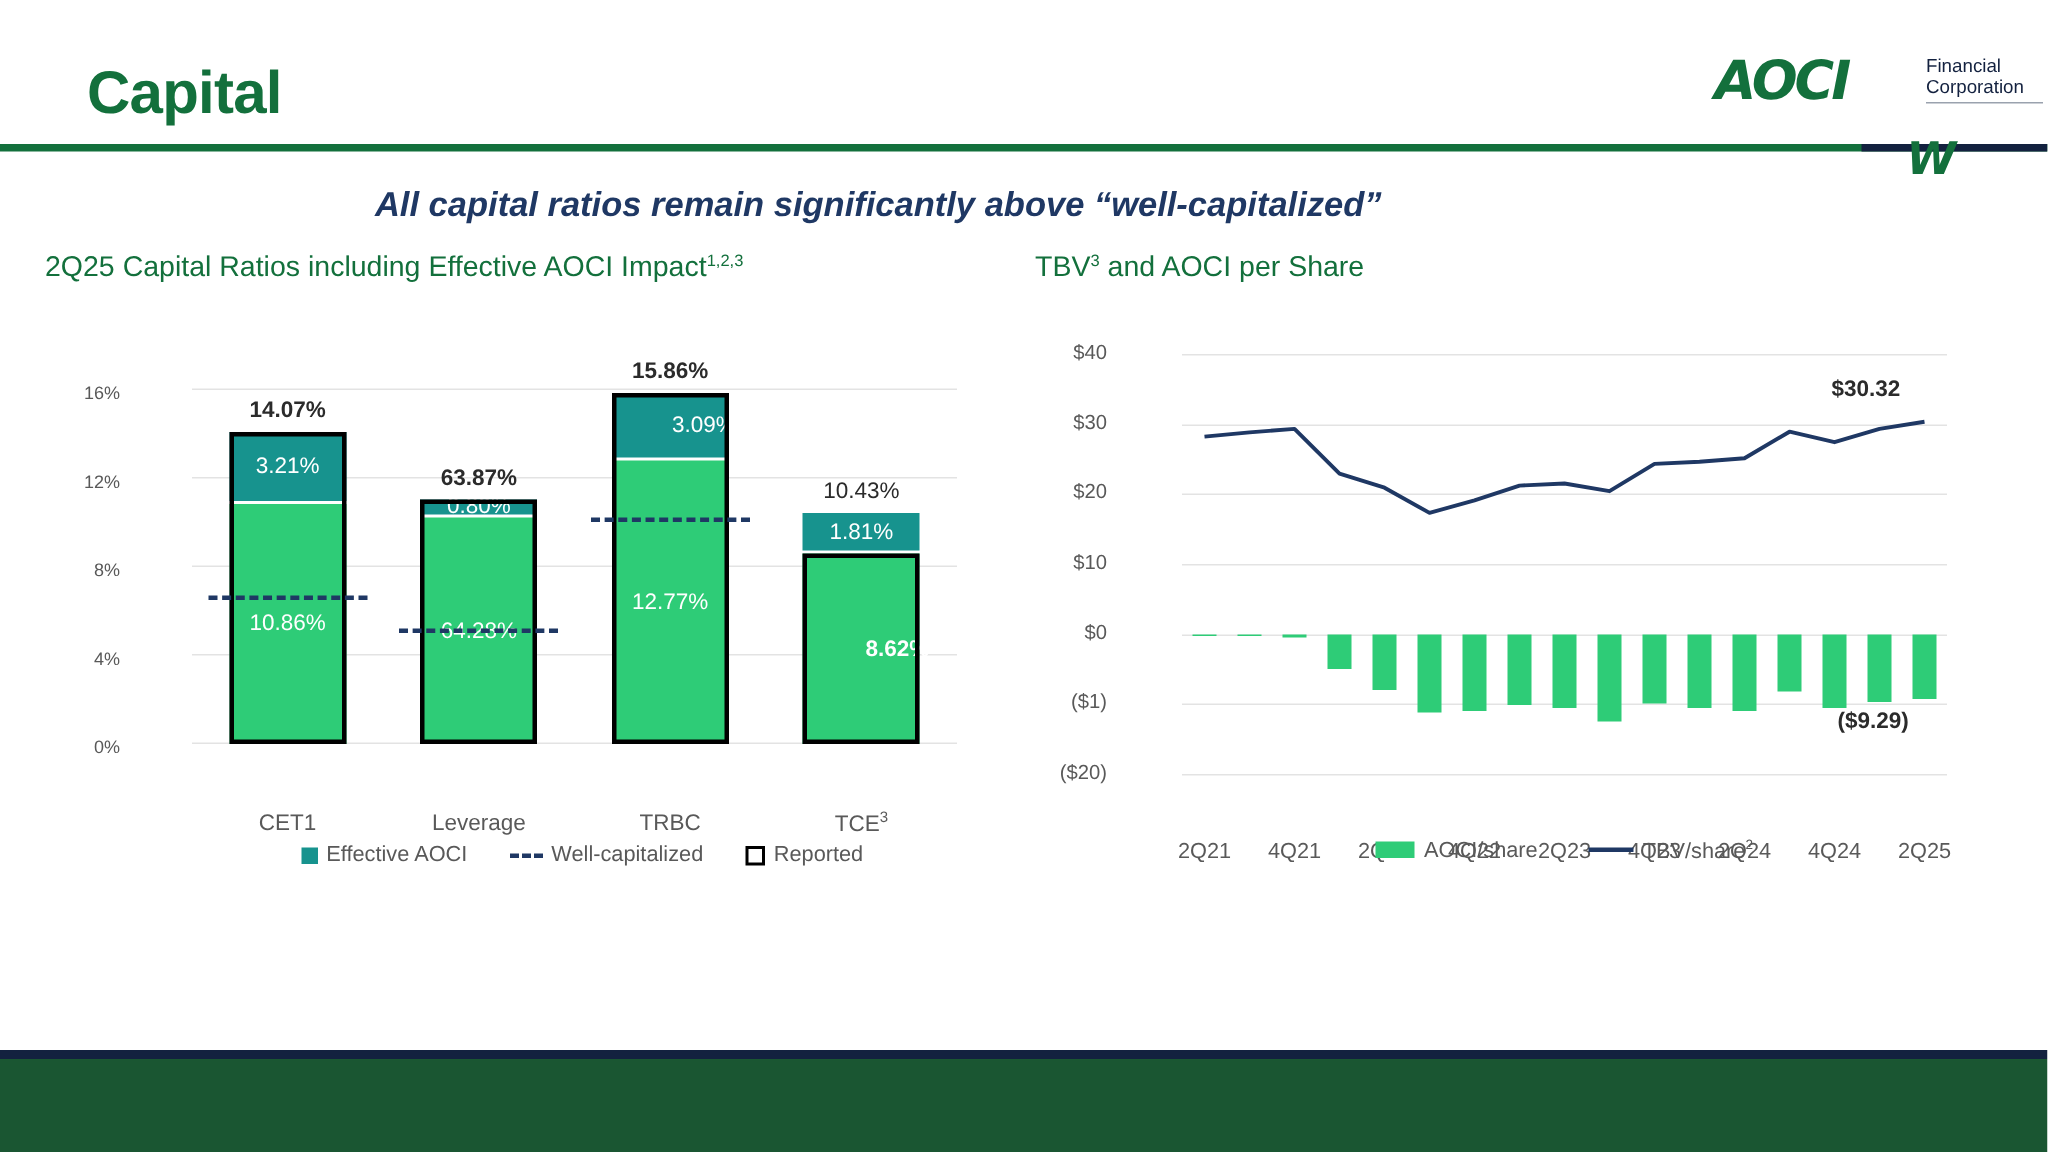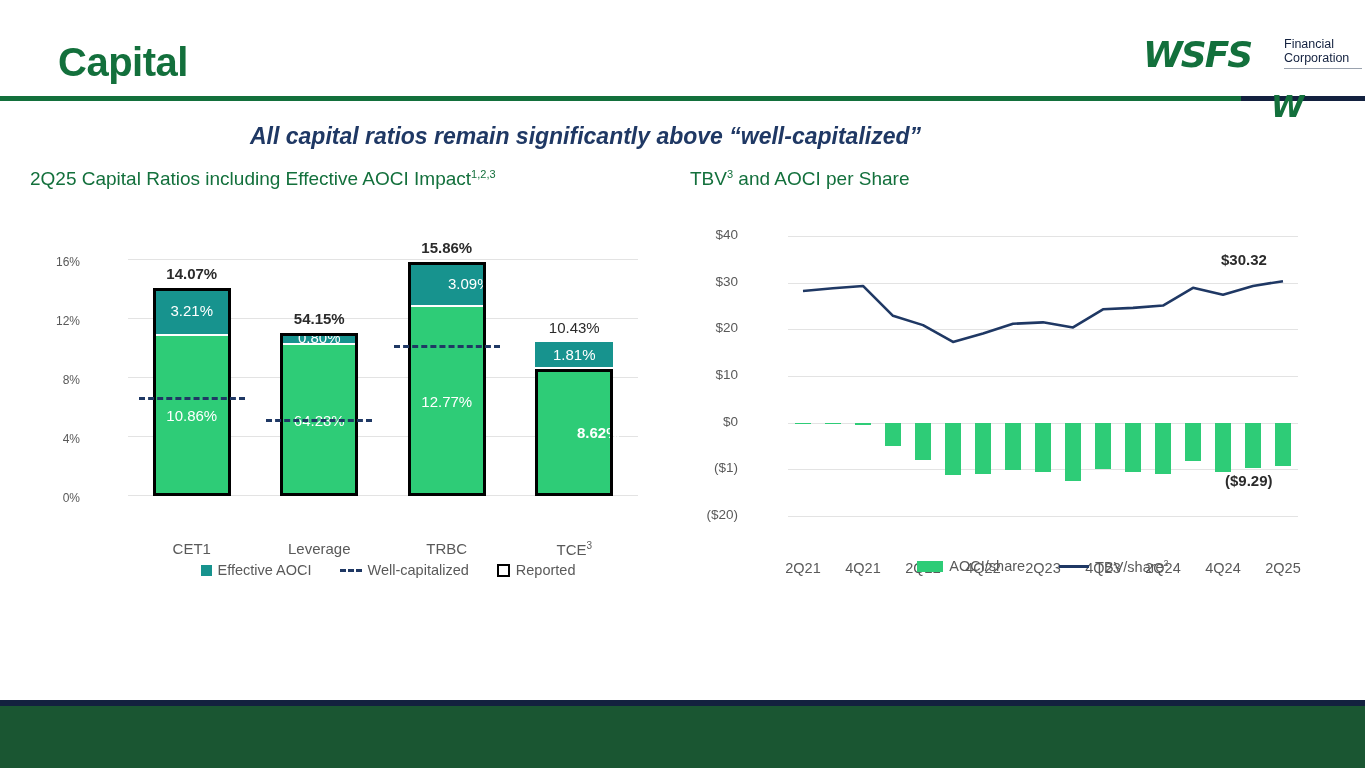--- a/index.html
+++ b/index.html
@@ -116,21 +116,21 @@
   #footer-navy{position:absolute;left:0;top:700px;width:1365px;height:6px;background:#13213F;}
   #footer-band{position:absolute;left:0;top:706px;width:1365px;height:62px;background:#1A5632;}
 </style>
 </head>
 <body>
 
 <div id="header-title">Capital</div>
 <div id="header-rule"></div>
 
 <div id="brand-logo">
-  <div id="brand-wsfs">WSFS</div>
+  <div id="brand-wsfs">AOCI</div>
   <div id="brand-sub">
     <div>Financial</div>
     <div>Corporation</div>
   </div>
   <div id="brand-sub-rule"></div>
   <div id="brand-navy-rule"></div>
   <div id="brand-w">W</div>
 </div>
 
 <div id="subtitle">All capital ratios remain significantly above “well-capitalized”</div>
@@ -165,21 +165,21 @@
         <div class="xlabel" style="left: 3.75px;"><span>CET1</span></div>
         <div class="bar-col" style="left: 152.25px; height: 163.091px;">
           <div class="seg seg-reported" style="bottom: 0px; height: 151.273px;">
             <span>64.28%</span>
           </div>
           <div class="seg seg-aoci" style="bottom: 153.273px; height: 9.81818px;">
             <span>0.80%</span>
           </div>
           <div class="bar-outline" style="bottom: 0px; height: 163.091px;"></div>
         </div>
-        <div class="bar-total" style="left: 136.25px; bottom: 169.091px; font-weight: bold;">54.15%</div>
+        <div class="bar-total" style="left: 136.25px; bottom: 169.091px; font-weight: bold;">63.87%</div>
         <div class="wc-line" style="left: 138.25px; width: 106px; bottom: 73.8636px;"></div>
         <div class="xlabel" style="left: 131.25px;"><span>Leverage</span></div>
         <div class="bar-col" style="left: 279.75px; height: 234.295px;">
           <div class="seg seg-reported" style="bottom: 0px; height: 188.648px;">
             <span>12.77%</span>
           </div>
           <div class="seg seg-aoci" style="bottom: 190.648px; height: 43.6477px; padding-left: 45px;">
             <span>3.09%</span>
           </div>
           <div class="bar-outline" style="bottom: 0px; height: 234.295px;"></div>

